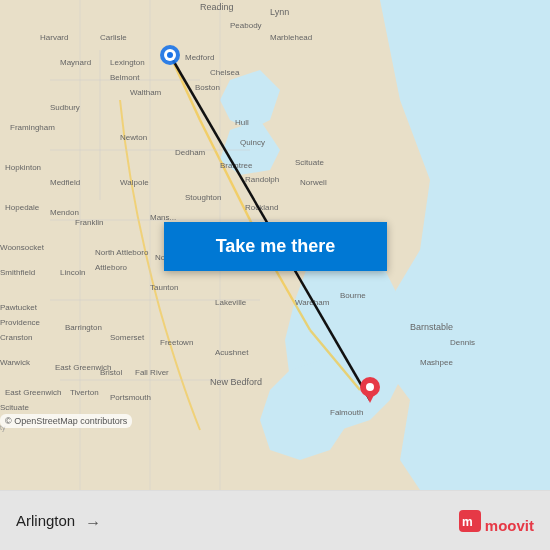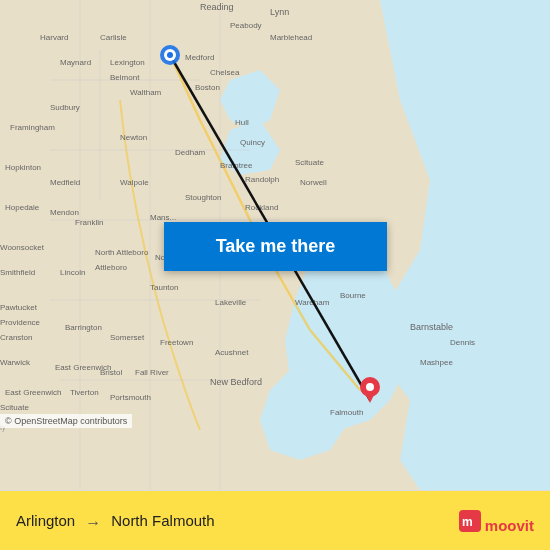--- a/index.html
+++ b/index.html
@@ -49,21 +49,21 @@
       white-space: nowrap;
       box-shadow: 0 2px 8px rgba(0,0,0,0.3);
       width: 100%;
       height: 100%;
     }
 
     
     #footer-bar {
       width: 550px;
       height: 60px;
-      background: #fde047;
+      background: #e5e5e5;
       display: flex;
       align-items: center;
       justify-content: space-between;
       padding: 0 16px;
       border-top: 1px solid #ddd;
     }
 
     #route-info {
       display: flex;
       align-items: center;
@@ -107,20 +107,21 @@
 
     
     #osm-attribution {
       position: absolute;
       bottom: 62px;
       left: 0;
       background: rgba(255,255,255,0.75);
       font-size: 9px;
       color: #555;
       padding: 2px 5px;
+      border-radius: 6px;
     }
   </style>
 </head>
 <body>
 
 <div id="map-container">
   <svg id="map-svg" viewBox="0 0 550 490" xmlns="http://www.w3.org/2000/svg">
 
     <rect width="550" height="490" fill="#c8e8f4"></rect>
 
@@ -244,21 +245,20 @@
   
   <div id="osm-attribution">
     <span>© OpenStreetMap contributors</span>
   </div>
 </div>
 
 <div id="footer-bar">
   <div id="route-info">
     <span class="origin-label">Arlington</span>
     <span class="arrow-icon">→</span>
-    <span class="destination-label">North Falmouth</span>
   </div>
   <div id="moovit-logo">
 
     <svg class="moovit-icon" viewBox="0 0 22 22" xmlns="http://www.w3.org/2000/svg">
       <rect width="22" height="22" rx="4" fill="#e63946"></rect>
       <text x="3" y="16" font-size="12" fill="white" font-family="Arial" font-weight="bold">m</text>
     </svg>
     <span class="moovit-text">moovit</span>
   </div>
 </div>

